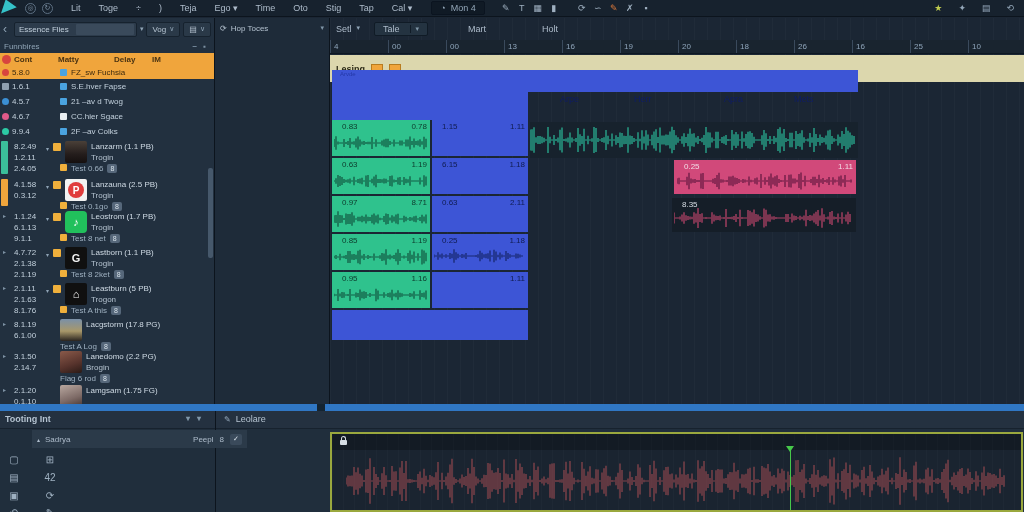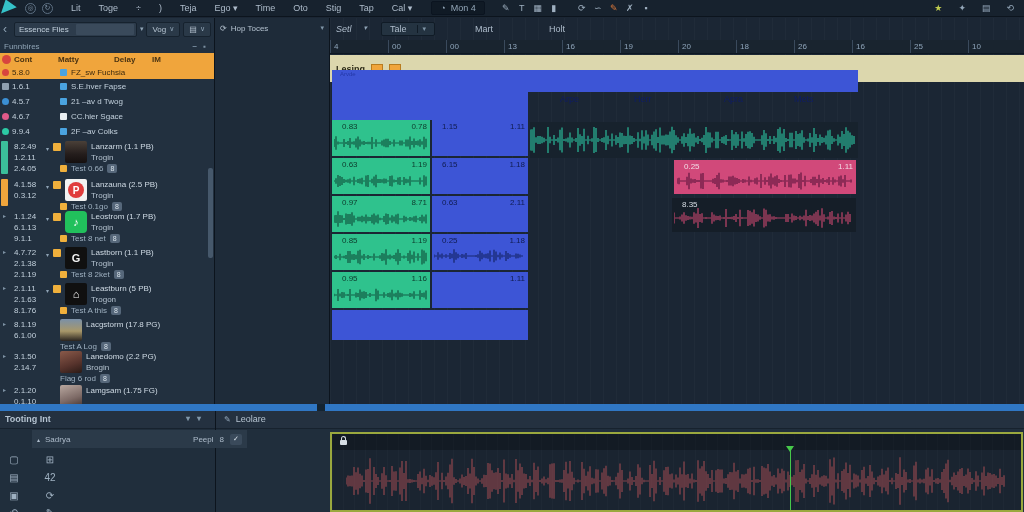--- a/index.html
+++ b/index.html
@@ -57,35 +57,35 @@
   .tB{background:#f2f2f2;}
   .tB b{width:16px;height:16px;background:#e03c3c;border-radius:50%;color:#fff;font-size:10px;display:flex;align-items:center;justify-content:center;}
   .tC{background:#21c05c;color:#fff;border-radius:4px;}
   .tD{background:#101010;color:#f2f2f2;}
   .tE{background:#101010;color:#f2f2f2;}
   .tF{background:linear-gradient(180deg,#7a90a8 0%,#a8986a 55%,#2a2420 100%);}
   .tG{background:linear-gradient(160deg,#8a5a4a 0%,#57332c 60%,#2a1a16 100%);}
   .tH{background:linear-gradient(160deg,#b9a8a0 0%,#7d6a66 60%,#45332f 100%);}
   .glab{line-height:11px;color:#cfdae4;}
   .glab .l2{display:block;color:#b4c2cf;}
-  .gsub{display:flex;align-items:center;gap:4px;margin:1px 0 0 14px;color:#9fb1c1;}
+  .gsub{display:flex;gap:4px;margin:1px 0 0 14px;color:#9fb1c1;}
   .gsub .osq{width:7px;height:7px;margin-top:0;}
   .badge{background:#55epx;background:#56677a;color:#d6e0e8;border-radius:2px;font-size:7px;padding:0 3px;line-height:9px;}
   .sb-vscroll{position:absolute;right:1px;top:150px;width:5px;height:90px;background:#46586b;border-radius:2px;}
 
   
   .middle{position:absolute;left:215px;top:18px;width:115px;height:386px;background:#1e2b39;border-right:1px solid #0c141d;}
   .mid-hdr{height:20px;display:flex;align-items:center;gap:4px;font-size:8px;color:#b5c3d0;padding:0 5px;}
   .mid-hdr .dd{margin-left:auto;font-size:7px;color:#8096a8;}
 
   
   .main{position:absolute;left:330px;top:18px;width:694px;height:386px;background:
     repeating-linear-gradient(90deg,rgba(255,255,255,.022) 0 1px,transparent 1px 13px),#1b2634;}
   .m-toolbar{position:absolute;left:0;top:0;width:100%;height:22px;display:flex;align-items:center;font-size:9px;color:#aebccb;}
-  .m-toolbar .tset{margin-left:6px;display:flex;gap:12px;font-style:italic;}
+  .m-toolbar .tset{margin-left:6px;display:flex;gap:5px;}
   .ddbox{margin-left:14px;background:#243341;border:1px solid #101b26;border-radius:2px;padding:1px 8px;display:flex;align-items:center;gap:10px;}
   .ddbox i{font-style:normal;font-size:7px;color:#8096a8;border-left:1px solid #101b26;padding-left:5px;}
   .mlab{margin-left:40px;}
   .ruler{position:absolute;left:0;top:22px;width:100%;height:14px;background:#19242f;border-bottom:1px solid #0e1822;display:flex;font-size:8px;color:#8fa5ba;}
   .ruler b{flex:none;width:58px;border-left:1px solid #3a4a5c;padding:2px 0 0 3px;font-weight:normal;}
   .lane{position:absolute;left:0;top:37px;width:100%;height:27px;background:#dcd7ad;color:#2e2c18;font-size:9px;font-weight:bold;display:flex;align-items:center;}
   .lane span{margin-left:6px;}
   .lane .ob{width:12px;height:9px;background:#f0a53c;border:1px solid #b87c20;margin-left:6px;}
   .bluehdr{position:absolute;left:2px;top:52px;width:526px;height:22px;background:#3d55d6;color:#0e1c66;font-size:9px;}
   .bluehdr span{position:absolute;top:24px;}

